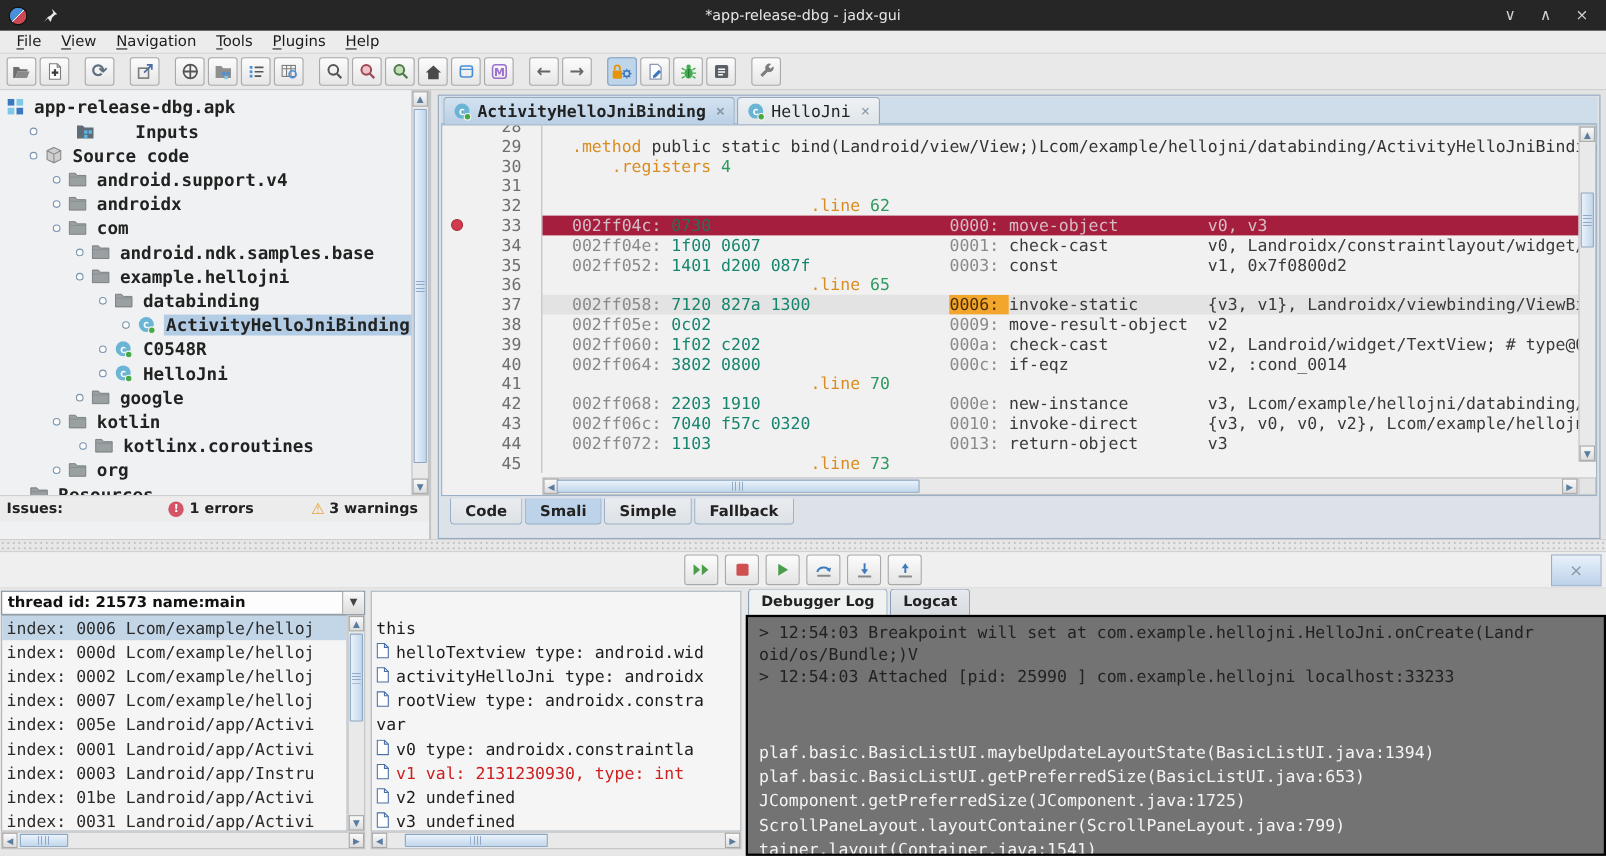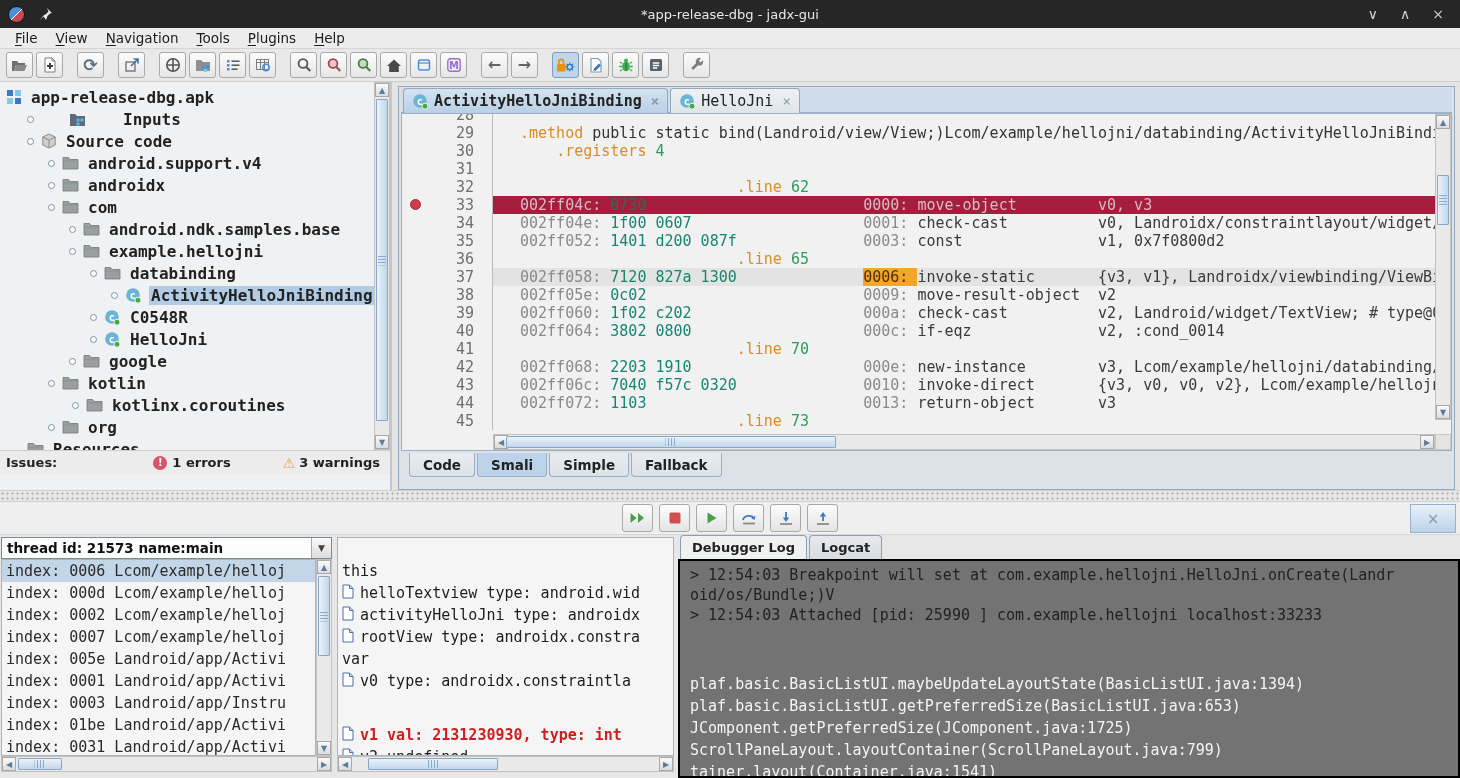--- a/index.html
+++ b/index.html
@@ -131,21 +131,21 @@
     border:1px solid #aab4bd; overflow:hidden; }
   .frame-row { height:22px; line-height:22px; padding-left:4px; white-space:nowrap; overflow:hidden;
     font-family:"DejaVu Sans Mono",monospace; font-size:15px; color:#2b2b2b; }
   .frame-row.selected { background:#c3d6e8; }
 
   .vars { position:absolute; left:337px; top:2px; width:337px; height:219px; background:#f5f5f5;
     border:1px solid #aab4bd; overflow:hidden; padding-top:24px; }
   .var-row { height:22px; display:flex; align-items:flex-start; padding-left:4px; white-space:nowrap;
     overflow:hidden; font-family:"DejaVu Sans Mono",monospace; font-size:15px; color:#1d1d1d; }
   .var-row .vicon { margin-right:6px; flex:none; display:inline-flex; }
-  .var-row.red { color:#cc1f1f; font-weight:bold;margin-top:32px; }
+  .var-row.red { color:#cc1f1f; font-weight:normal; }
 
   .logpanel { position:absolute; left:678px; top:0; width:782px; height:243px; }
   .log-tabs { position:absolute; left:0; top:0; height:24px; display:flex; padding-left:2px; }
   .log-tab { height:24px; display:flex; align-items:center; padding:0 11px; margin-right:2px;
     border:1px solid #8aa0b8; border-bottom:none; border-radius:4px 4px 0 0;
     background:linear-gradient(#e6eaee,#d8dde2); font-size:13px; font-weight:bold; color:#222; }
   .log-tab.active { background:#f0f2f2; }
   .log-content { position:absolute; left:0; top:24px; right:0; bottom:0; background:#737373;
     border:2px solid #000000; padding:4px 10px; overflow:hidden; }
   .log-line { font-family:"DejaVu Sans Mono",monospace; font-size:15px; line-height:20px;

